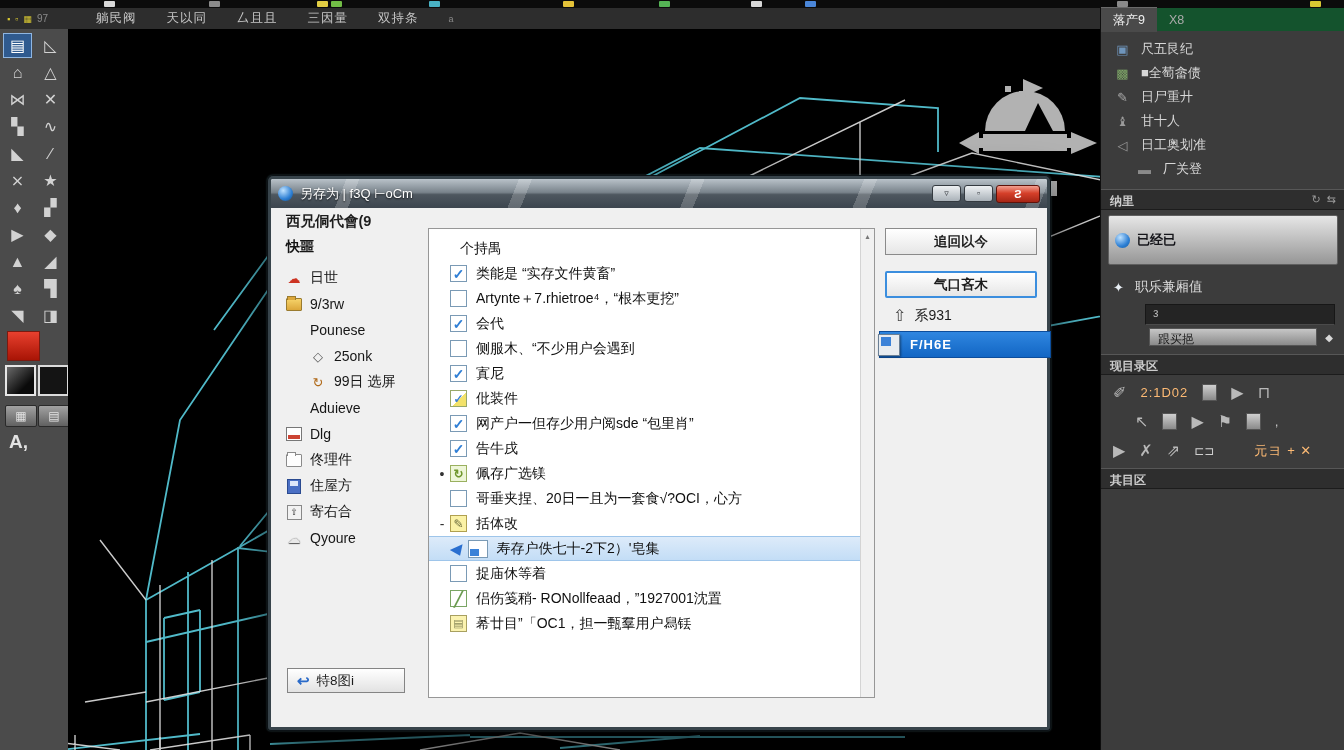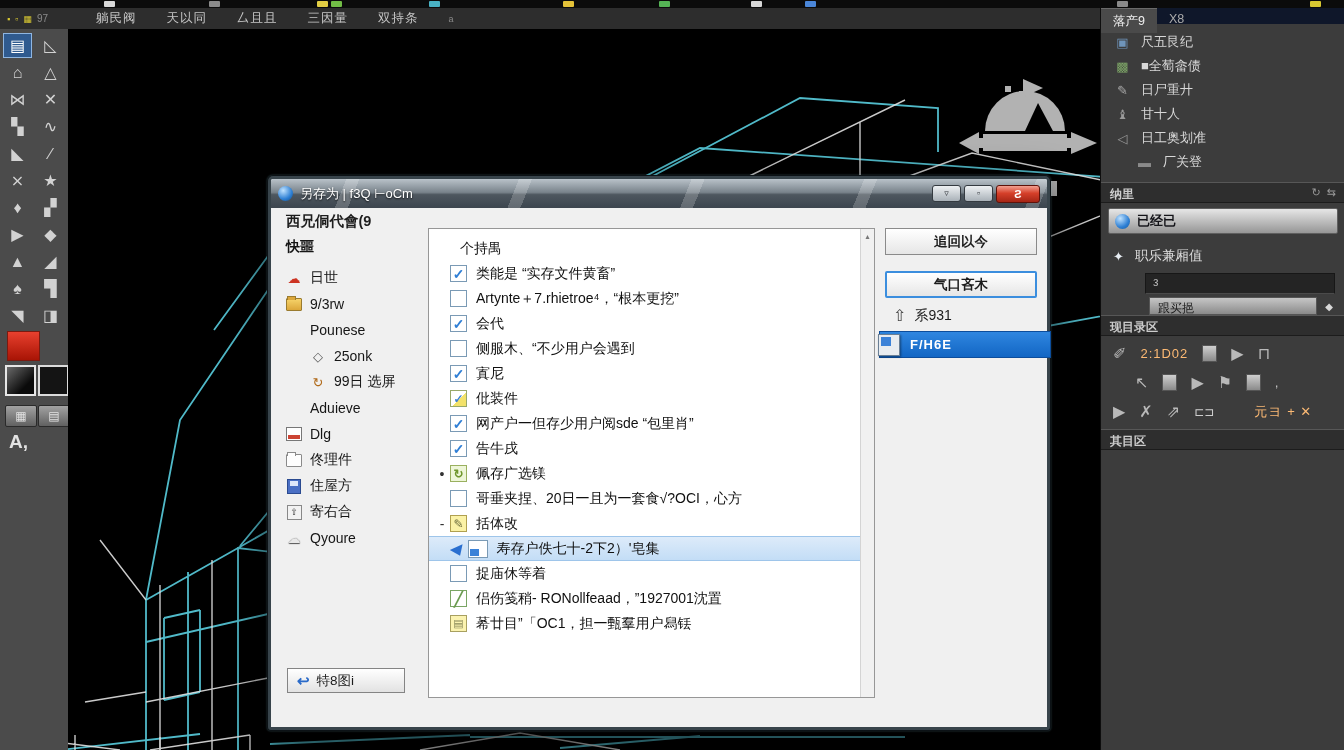--- a/index.html
+++ b/index.html
@@ -34,38 +34,38 @@
   .tb-a{position:absolute;left:9px;top:402px;color:#e2e2e2;font-size:19px;font-weight:bold;}
 
   
   .canvas{position:absolute;left:68px;top:29px;width:1032px;height:721px;background:#000;overflow:hidden;}
   .wire{position:absolute;left:-68px;top:-29px;}
   .gizmo{position:absolute;left:885px;top:24px;}
 
   
   .right-panel{position:absolute;left:1100px;top:8px;width:244px;height:742px;background:#3c3c3c;
                border-left:1px solid #0e0e0e;color:#d4d4d4;}
-  .rp-tabs{height:16px;background:#0f172a;display:flex;align-items:flex-start;}
+  .rp-tabs{height:23px;background:#14532d;display:flex;align-items:center;}
   .rp-tab{padding:4px 12px 3px;font-size:12.5px;color:#aaa;}
   .rp-tab.active{background:#4a4a4a;color:#efefef;border-top:1px solid #6a6a6a;}
   .rp-list{padding:6px 0 8px;}
   .rp-item{display:flex;align-items:center;gap:9px;padding:3px 0 3px 12px;font-size:13px;color:#d8d8d8;}
   .rp-item .ric{width:19px;text-align:center;font-size:13px;}
   .rp-header{height:21px;background:#2e2e2e;border-top:1px solid #575757;border-bottom:1px solid #1c1c1c;
              color:#cccccc;font-size:12px;font-weight:bold;padding:3px 9px 0;display:flex;justify-content:space-between;box-sizing:border-box;}
   .rp-hicons{color:#9a9a9a;font-weight:normal;font-size:11px;display:flex;gap:6px;}
   .rp-sel{margin:5px 7px 4px;height:24px;background:linear-gradient(#e6e6e6,#969696);border:1px solid #5f5f5f;
-          border-radius:2px;display:flex;align-items:center;gap:7px;padding:0 6px;color:#15151a;
+          border-radius:2px;display:flex;align-items:center;gap:7px;padding:12px 6px;color:#15151a;
           font-size:13px;font-weight:bold;}
   .swirl{width:15px;height:15px;border-radius:50%;background:radial-gradient(circle at 35% 30%,#bfe2ff,#2d7fd4 60%,#155a9e);}
   .rp-attr{display:flex;align-items:center;gap:11px;padding:9px 12px 4px;font-size:13.5px;color:#dcdcdc;}
   .spark{color:#e8eef4;font-size:13px;}
   .rp-input{margin:4px 10px 2px 44px;height:17px;background:#242424;border:1px solid #171717;
             border-bottom-color:#4a4a4a;color:#b4b4b4;font-size:12px;padding:1px 7px;}
-  .rp-droprow{display:flex;align-items:center;gap:8px;margin:3px 12px 0 48px;}
+  .rp-droprow{display:flex;align-items:center;gap:8px;margin:3px 12px 8px 48px;}
   .rp-drop{flex:1;height:18px;background:linear-gradient(#c6c6c6,#8a8a8a);color:#1a1a1a;font-size:12px;
            padding:2px 8px 0;box-sizing:border-box;border:1px solid #555;}
   .rp-diamond{color:#d8d8d8;font-size:10px;}
   .icon-row{display:flex;align-items:center;gap:14px;padding:8px 12px 2px;color:#b9b9b9;font-size:16px;}
   .icon-row .small{font-size:12px;color:#cfcfcf;}
   .icon-row .txt{font-size:13px;color:#fdba74;letter-spacing:1px;}
   .graybox{display:inline-block;width:13px;height:15px;background:linear-gradient(#cfcfcf,#8a8a8a);border:1px solid #555;}
 
   
   .dialog{position:absolute;left:268px;top:176px;width:782px;height:554px;background:#f0f0f0;

